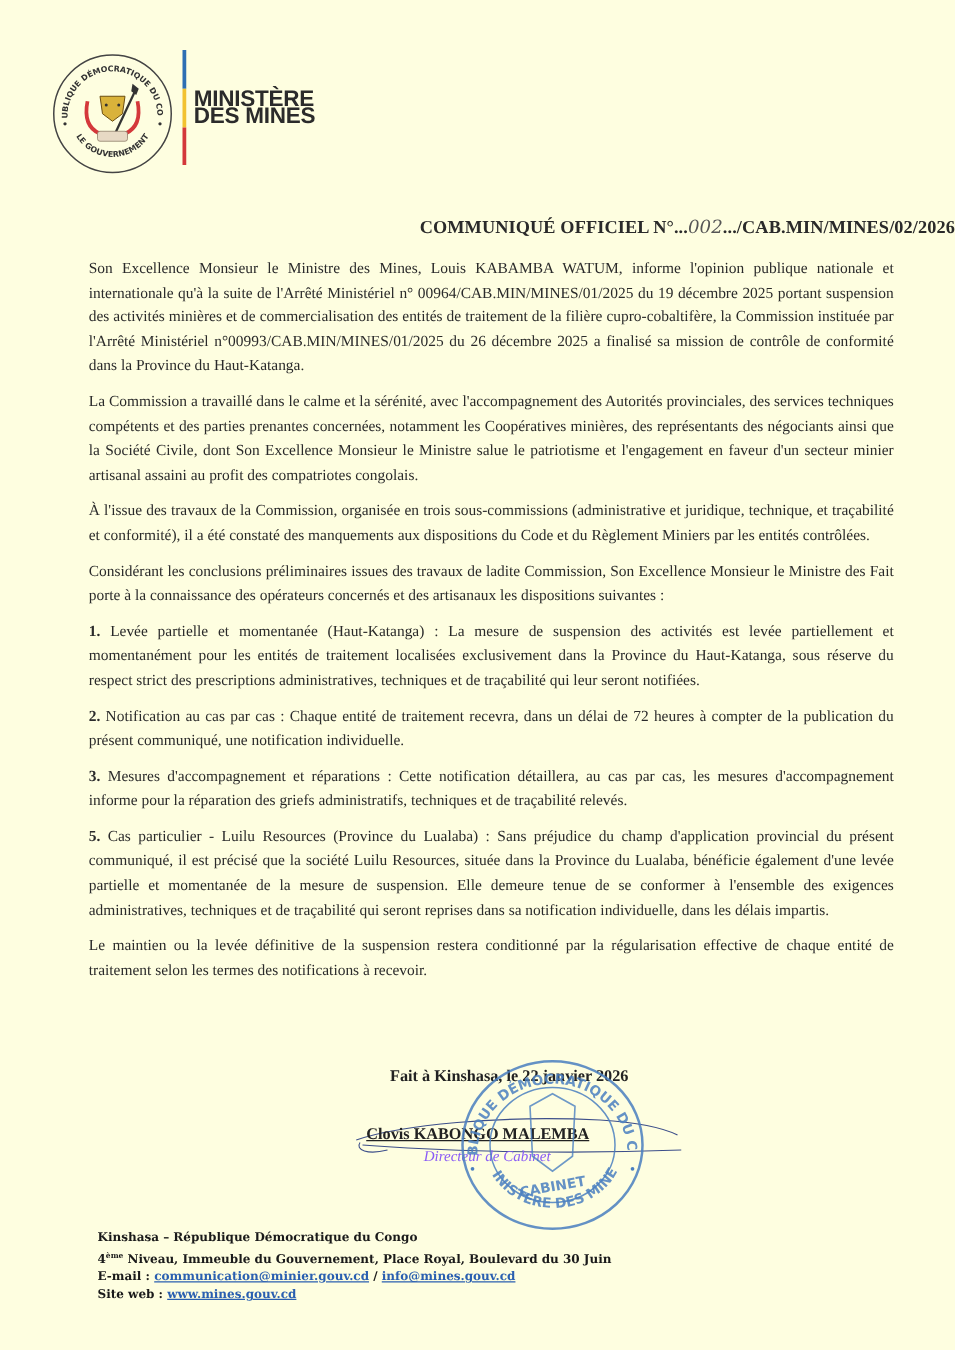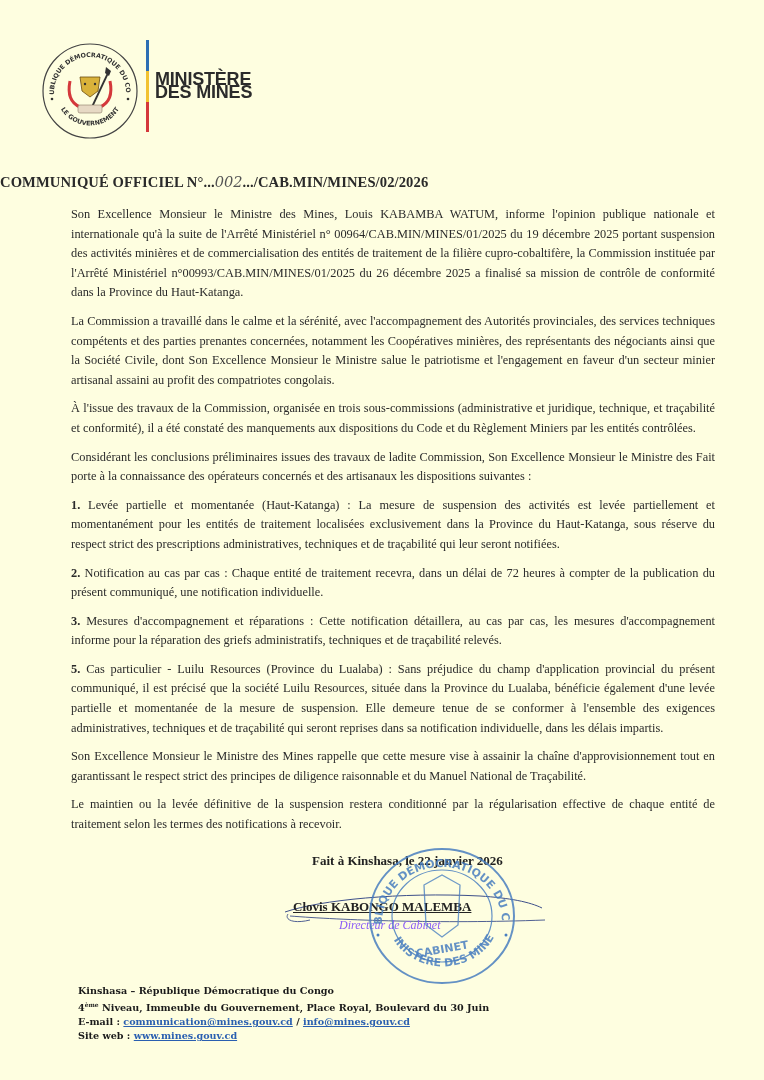--- a/index.html
+++ b/index.html
@@ -20,21 +20,21 @@
   .tricolor .r { height:30px; background:#d4383b; }
   .ministry {
     position:absolute; left:155px; top:73px;
     font-family:"Liberation Sans","DejaVu Sans",sans-serif;
     font-weight:bold; font-size:18px; line-height:13px; color:#2b2b2b;
     letter-spacing:-0.2px;
   }
 
   
   .title {
-    position:absolute; left:0; top:173px; width:764px; text-align:left;
+    position:absolute; left:0; top:173px; width:764px; text-align:right;
     font-weight:bold; font-size:14.6px; color:#2a2a2a; letter-spacing:0.1px;
   }
   .title .num { font-family:"DejaVu Serif",serif; font-style:italic; font-weight:normal; color:#555; letter-spacing:0; }
 
   
   .body {
     position:absolute; left:55px; top:205px; width:660px;
     font-size:12.35px; line-height:19.6px; text-align:justify;
   }
   .body p { margin:0 0 9px 16px; }
@@ -111,21 +111,20 @@
 
   <div class="body">
     <p>Son Excellence Monsieur le Ministre des Mines, Louis KABAMBA WATUM, informe l'opinion publique nationale et internationale qu'à la suite de l'Arrêté Ministériel n° 00964/CAB.MIN/MINES/01/2025 du 19 décembre 2025 portant suspension des activités minières et de commercialisation des entités de traitement de la filière cupro-cobaltifère, la Commission instituée par l'Arrêté Ministériel n°00993/CAB.MIN/MINES/01/2025 du 26 décembre 2025 a finalisé sa mission de contrôle de conformité dans la Province du Haut-Katanga.</p>
     <p>La Commission a travaillé dans le calme et la sérénité, avec l'accompagnement des Autorités provinciales, des services techniques compétents et des parties prenantes concernées, notamment les Coopératives minières, des représentants des négociants ainsi que la Société Civile, dont Son Excellence Monsieur le Ministre salue le patriotisme et l'engagement en faveur d'un secteur minier artisanal assaini au profit des compatriotes congolais.</p>
     <p>À l'issue des travaux de la Commission, organisée en trois sous-commissions (administrative et juridique, technique, et traçabilité et conformité), il a été constaté des manquements aux dispositions du Code et du Règlement Miniers par les entités contrôlées.</p>
     <p>Considérant les conclusions préliminaires issues des travaux de ladite Commission, Son Excellence Monsieur le Ministre des Fait porte à la connaissance des opérateurs concernés et des artisanaux les dispositions suivantes :</p>
     <p><b>1.</b><span> Levée partielle et momentanée (Haut-Katanga) : La mesure de suspension des activités est levée partiellement et momentanément pour les entités de traitement localisées exclusivement dans la Province du Haut-Katanga, sous réserve du respect strict des prescriptions administratives, techniques et de traçabilité qui leur seront notifiées.</span></p>
     <p><b>2.</b><span> Notification au cas par cas : Chaque entité de traitement recevra, dans un délai de 72 heures à compter de la publication du présent communiqué, une notification individuelle.</span></p>
     <p><b>3.</b><span> Mesures d'accompagnement et réparations : Cette notification détaillera, au cas par cas, les mesures d'accompagnement informe pour la réparation des griefs administratifs, techniques et de traçabilité relevés.</span></p>
     <p><b>5.</b><span> Cas particulier - Luilu Resources (Province du Lualaba) : Sans préjudice du champ d'application provincial du présent communiqué, il est précisé que la société Luilu Resources, située dans la Province du Lualaba, bénéficie également d'une levée partielle et momentanée de la mesure de suspension. Elle demeure tenue de se conformer à l'ensemble des exigences administratives, techniques et de traçabilité qui seront reprises dans sa notification individuelle, dans les délais impartis.</span></p>
-    <p>Son Excellence Monsieur le Ministre des Mines rappelle que cette mesure vise à assainir la chaîne d'approvisionnement tout en garantissant le respect strict des principes de diligence raisonnable et du Manuel National de Traçabilité.</p>
     <p>Le maintien ou la levée définitive de la suspension restera conditionné par la régularisation effective de chaque entité de traitement selon les termes des notifications à recevoir.</p>
   </div>
 
   <div class="made">Fait à Kinshasa, le 22 janvier 2026</div>
 
   <svg class="scribble" viewBox="0 0 270 60">
     <path d="M5,32 C40,20 120,12 200,16 C230,18 250,22 262,28" fill="none" stroke="#3d4f8a" stroke-width="1"></path>
     <path d="M10,36 C60,40 160,44 265,40" fill="none" stroke="#3d4f8a" stroke-width="0.9"></path>
     <path d="M8,34 C4,40 14,44 30,40" fill="none" stroke="#3d4f8a" stroke-width="0.9"></path>
   </svg>
@@ -150,16 +149,16 @@
     </text>
     <path d="M58,40 L76,30 L94,40 L92,80 L76,92 L60,80 Z" fill="none" stroke="#4a7fc0" stroke-width="1.3" opacity="0.8"></path>
     <text x="76" y="108" text-anchor="middle" font-family="DejaVu Sans, sans-serif" font-size="11" font-weight="bold" fill="#4a7fc0" opacity="0.85" transform="rotate(-10 76 104)">CABINET</text>
     <circle cx="12" cy="90" r="1.5" fill="#4a7fc0"></circle>
     <circle cx="140" cy="90" r="1.5" fill="#4a7fc0"></circle>
   </svg>
 
   <div class="footer">
     <div>Kinshasa – République Démocratique du Congo</div>
     <div><span>4</span><sup>ème</sup><span> Niveau, Immeuble du Gouvernement, Place Royal, Boulevard du 30 Juin</span></div>
-    <div><span>E-mail : </span><a>communication@mines.gouv.cd</a><span> / </span><a>info@mines.gouv.cd</a></div>
+    <div><span>E-mail : </span><a>communication@minier.gouv.cd</a><span> / </span><a>info@mines.gouv.cd</a></div>
     <div><span>Site web : </span><a>www.mines.gouv.cd</a></div>
   </div>
 </div>
 
 </body></html>

